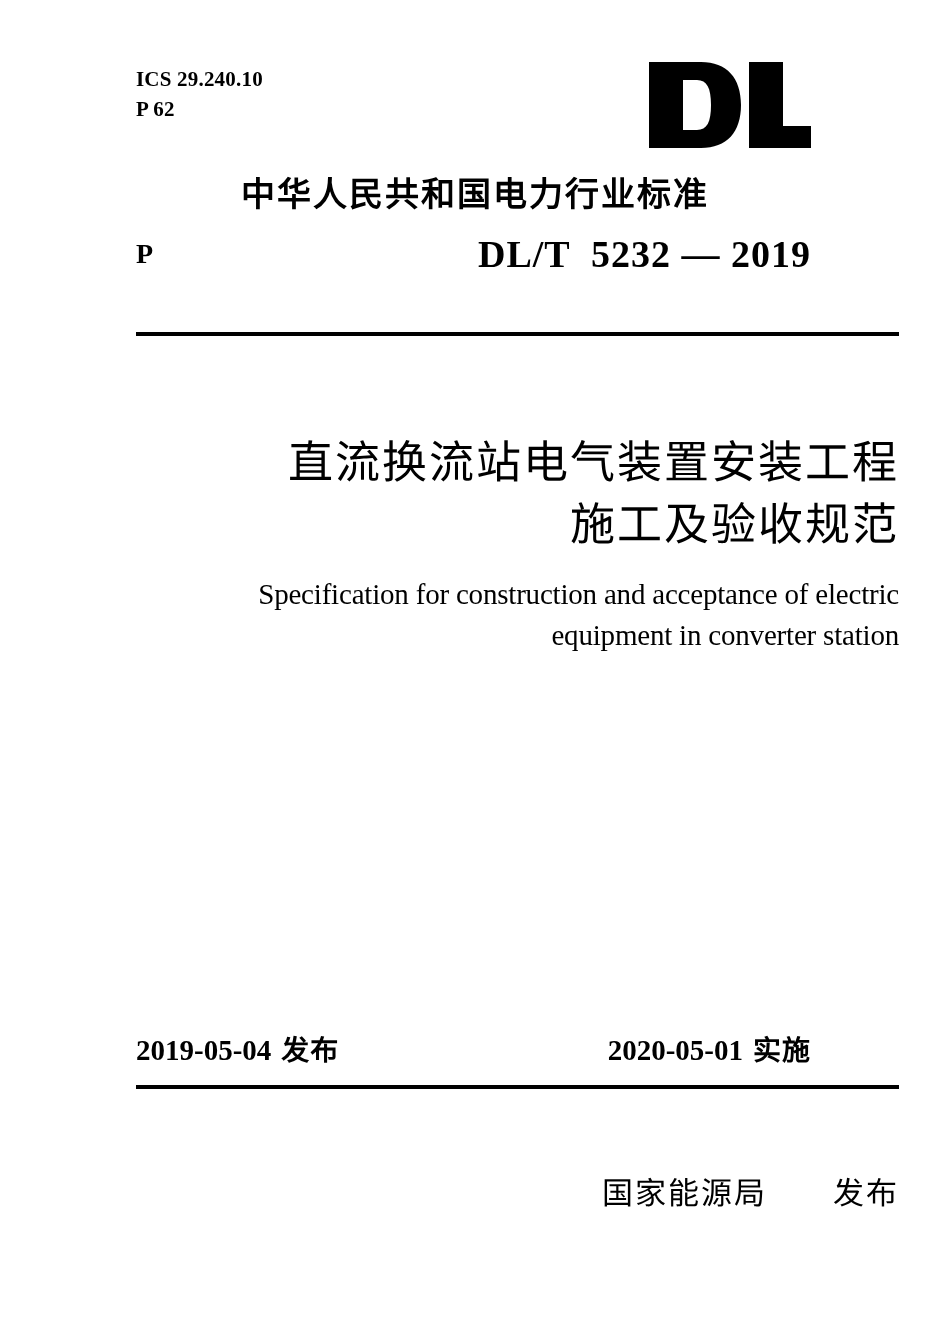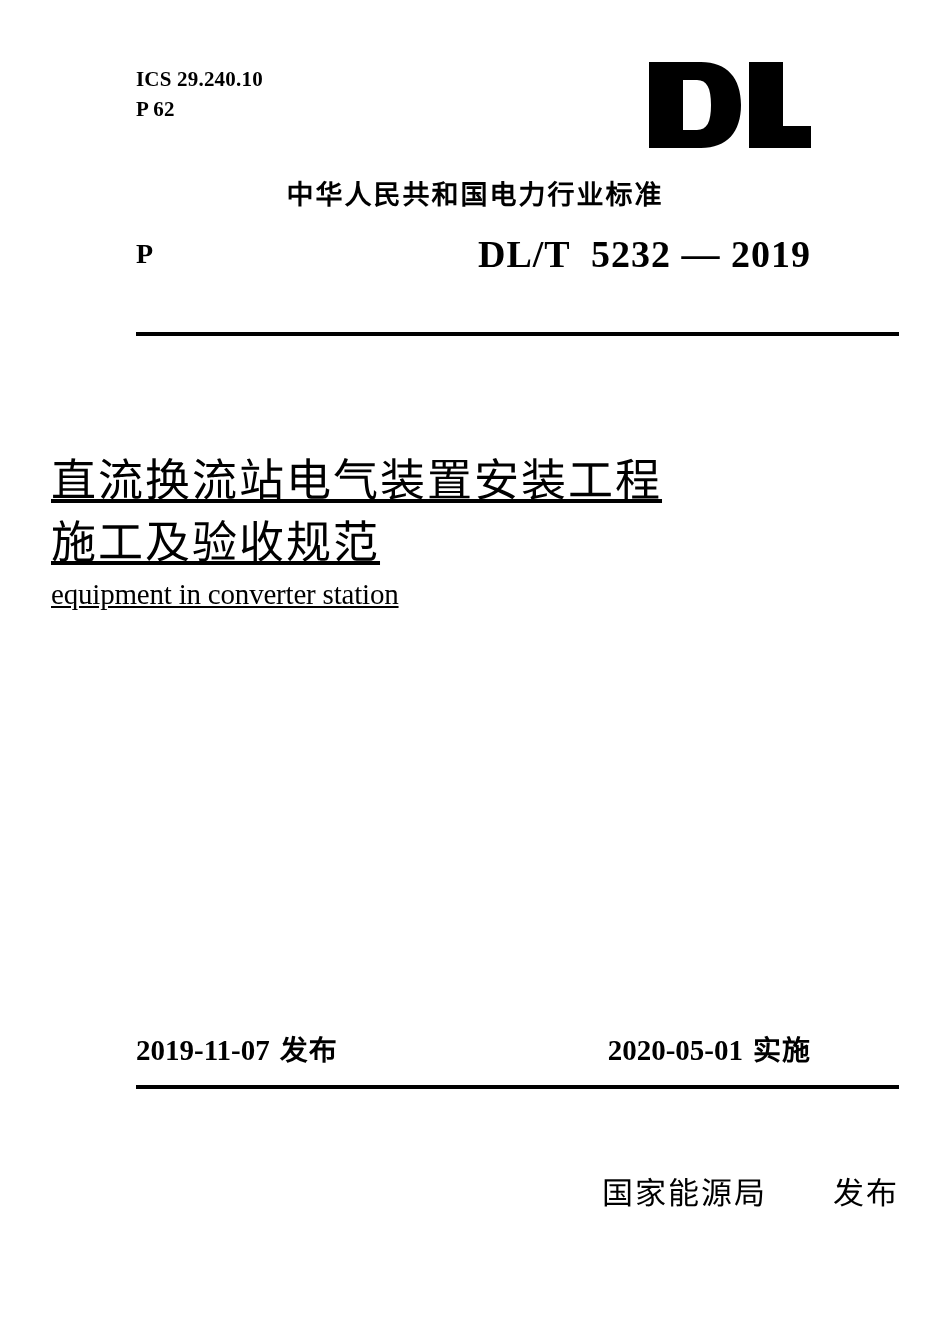--- a/index.html
+++ b/index.html
@@ -44,25 +44,25 @@
     width: 162px;
     height: 86px;
   }
   .dl-logo svg { display: block; width: 100%; height: 100%; }
 
   
   .banner {
     position: absolute;
     left: 0;
     right: 0;
-    top: 173px;
+    top: 167px;
     text-align: center;
     font-family: "Liberation Sans", "DejaVu Sans", sans-serif;
     font-weight: bold;
-    font-size: 27px;
+    font-size: 34px;
     letter-spacing: 2px;
     white-space: nowrap;
   }
 
   
   .designation-row {
     position: absolute;
     left: 85px;
     right: 88px;
     top: 236px;
@@ -116,23 +116,22 @@
     background: #000000;
   }
   .rule-top    { top: 332px; height: 4px; }
   .rule-bottom { top: 1085px; height: 4px; }
 
   
   .title-block {
     position: absolute;
     left: 0;
     right: 0;
-    top: 450px;
-    text-align: left;
-    text-decoration: underline;
+    top: 432px;
+    text-align: right;
   }
   .title-cn {
     font-family: "DejaVu Serif", "Liberation Serif", serif;
     font-size: 45px;
     line-height: 62px;
     letter-spacing: 2px;
     white-space: nowrap;
   }
   .title-en {
     margin-top: 18px;
@@ -211,23 +210,24 @@
     <span class="std-number">DL/T  5232 — 2019</span>
   </div>
 
 
   <div class="rule rule-top"></div>
   <div class="rule rule-bottom"></div>
 
   <div class="title-block">
     <div class="title-cn">直流换流站电气装置安装工程</div>
     <div class="title-cn">施工及验收规范</div>
+    <div class="title-en">Specification for construction and acceptance of electric</div>
     <div class="title-en" style="margin-top:0">equipment in converter station</div>
   </div>
 
   <div class="date-row">
-    <span class="date-issue"><span>2019-11-07</span><span class="cn">发布</span></span>
+    <span class="date-issue"><span>2019-05-04</span><span class="cn">发布</span></span>
     <span class="date-effective"><span>2020-05-01</span><span class="cn">实施</span></span>
   </div>
 
   <div class="publisher">国家能源局　　发布</div>
 
 </div>
 
 </body></html>

